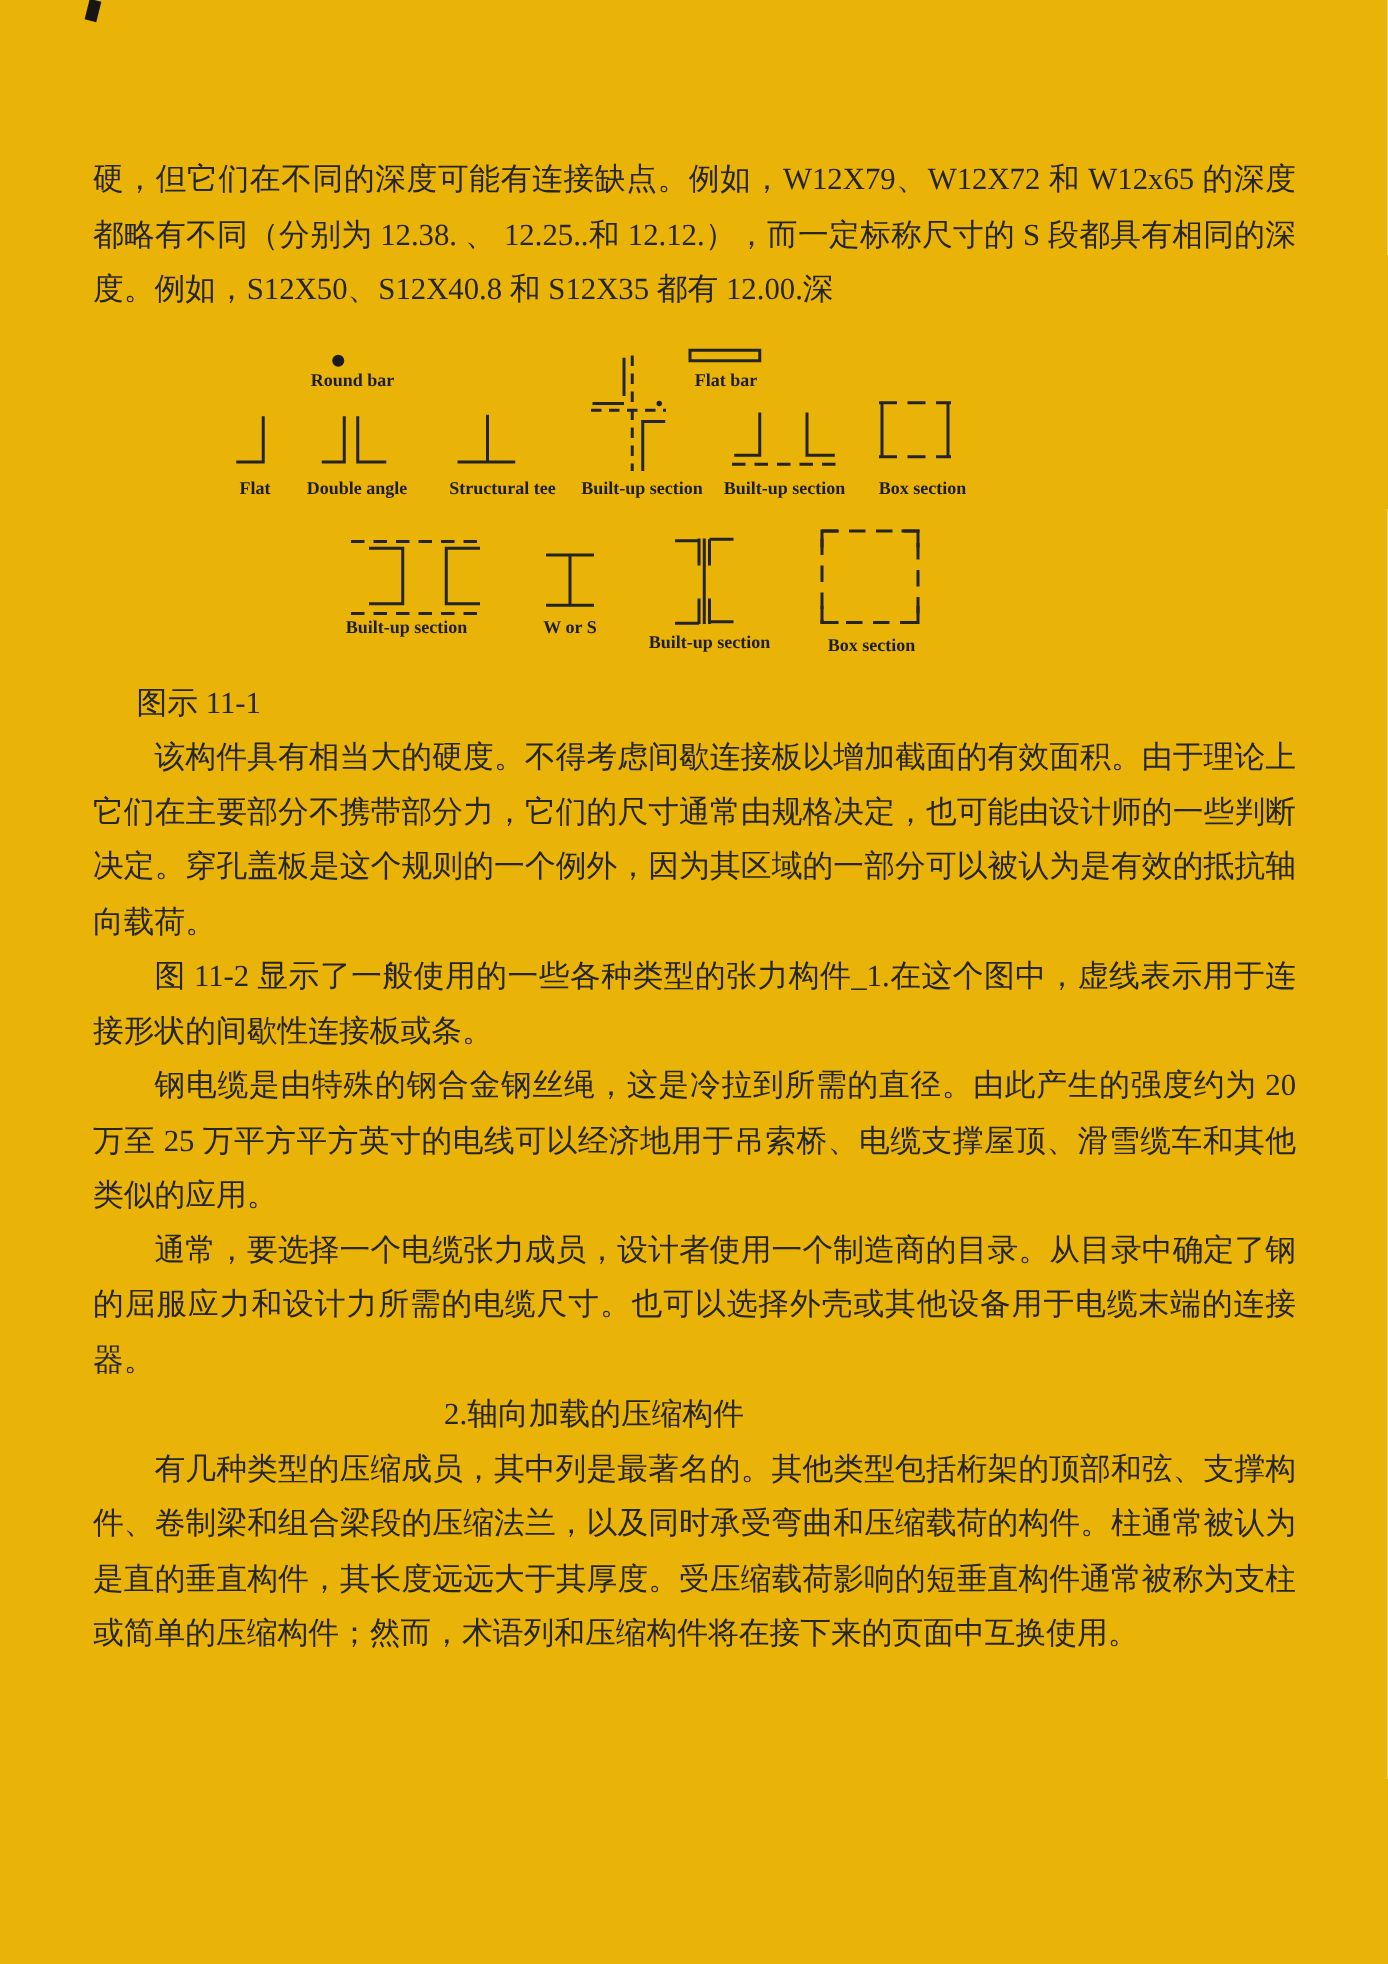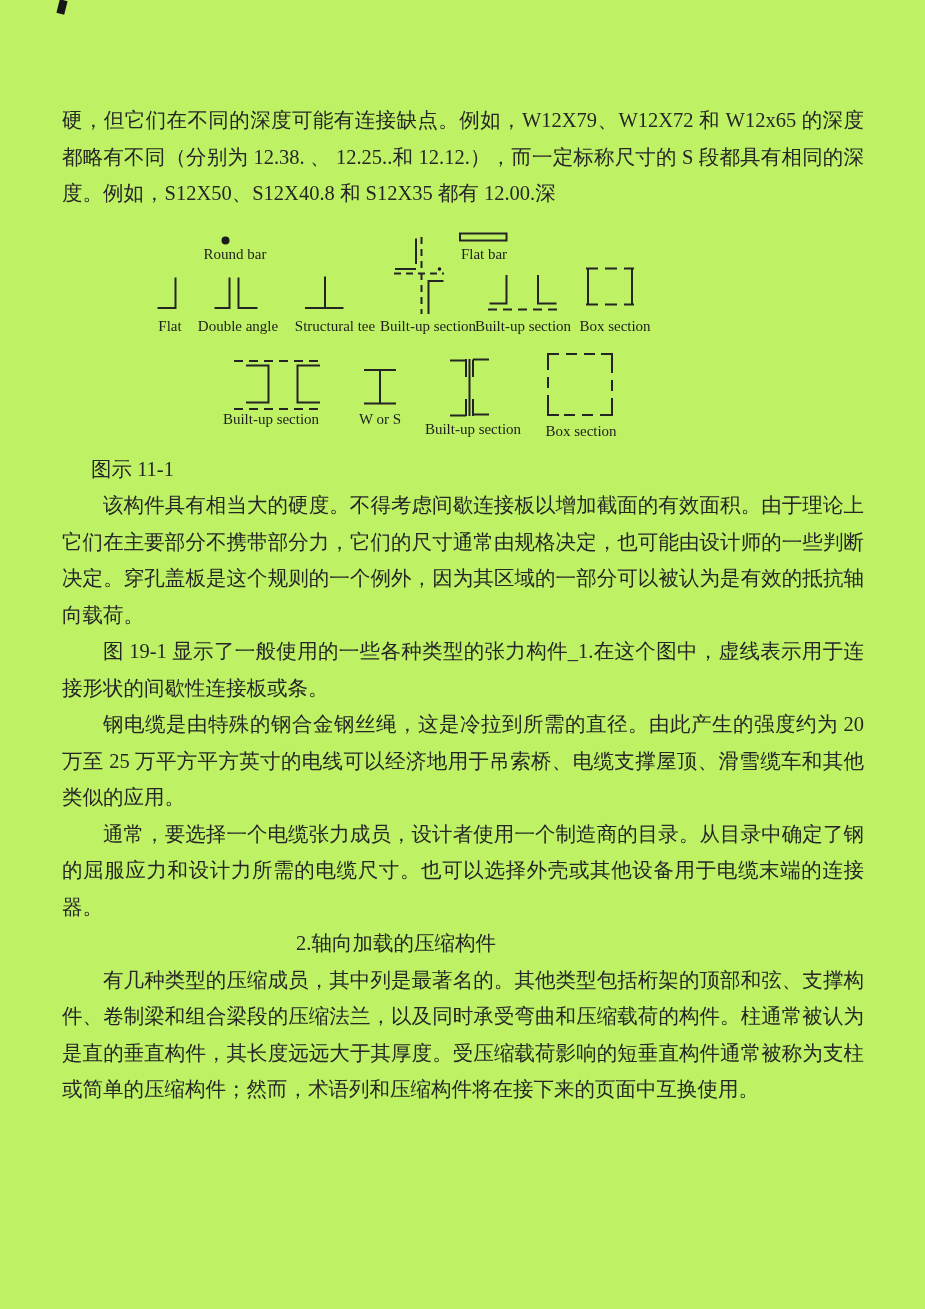--- a/index.html
+++ b/index.html
@@ -2,33 +2,33 @@
 <html><head>
 <meta charset="utf-8">
 <style>
   html,body{margin:0;padding:0;background:#ffffff;}
   body{width:925px;height:1309px;overflow:hidden;}
   .page{
     position:relative;
     width:925px;height:1309px;
     box-sizing:border-box;
     padding:102px 61px 0 62px;
-    background:#bef264;
+    background:#eab308;
     font-family:"Liberation Serif","DejaVu Serif",serif;
     color:#262626;
     font-size:20.5px;
     line-height:36.5px;
   }
   .para{margin:0;text-align:justify;text-indent:2em;overflow-wrap:break-word;}
   .no-indent{text-indent:0;}
   .figure{
     position:relative;
     width:925px;height:239px;
     margin-left:-62px;
-    font-size:15px;line-height:normal;
+    font-size:12px;line-height:normal;font-weight:bold;
   }
   .figure svg{position:absolute;left:0;top:0;}
   .figure svg path,.figure svg rect{stroke:#242424;stroke-width:2;fill:none;stroke-linecap:butt;}
   .flabel{
     position:absolute;transform:translateX(-50%);
     white-space:nowrap;color:#1e1e1e;
     font-family:"Liberation Serif","DejaVu Serif",serif;
   }
   .caption{margin:0;text-align:left;position:relative;left:29px;}
   .heading{
@@ -128,21 +128,21 @@
     <span class="flabel" style="left:615px;top:106px">Box section</span>
     <span class="flabel" style="left:271px;top:199px">Built-up section</span>
     <span class="flabel" style="left:380px;top:199px">W or S</span>
     <span class="flabel" style="left:473px;top:209px">Built-up section</span>
     <span class="flabel" style="left:581px;top:211px">Box section</span>
   </div>
 
   <p class="caption">图示 11-1</p>
 
   <p class="para">该构件具有相当大的硬度。不得考虑间歇连接板以增加截面的有效面积。由于理论上它们在主要部分不携带部分力，它们的尺寸通常由规格决定，也可能由设计师的一些判断决定。穿孔盖板是这个规则的一个例外，因为其区域的一部分可以被认为是有效的抵抗轴向载荷。</p>
-  <p class="para">图 19-1 显示了一般使用的一些各种类型的张力构件_1.在这个图中，虚线表示用于连接形状的间歇性连接板或条。</p>
+  <p class="para">图 11-2 显示了一般使用的一些各种类型的张力构件_1.在这个图中，虚线表示用于连接形状的间歇性连接板或条。</p>
   <p class="para">钢电缆是由特殊的钢合金钢丝绳，这是冷拉到所需的直径。由此产生的强度约为 20 万至 25 万平方平方英寸的电线可以经济地用于吊索桥、电缆支撑屋顶、滑雪缆车和其他类似的应用。</p>
   <p class="para">通常，要选择一个电缆张力成员，设计者使用一个制造商的目录。从目录中确定了钢的屈服应力和设计力所需的电缆尺寸。也可以选择外壳或其他设备用于电缆末端的连接器。</p>
 
   <h2 class="heading">2.轴向加载的压缩构件</h2>
 
   <p class="para">有几种类型的压缩成员，其中列是最著名的。其他类型包括桁架的顶部和弦、支撑构件、卷制梁和组合梁段的压缩法兰，以及同时承受弯曲和压缩载荷的构件。柱通常被认为是直的垂直构件，其长度远远大于其厚度。受压缩载荷影响的短垂直构件通常被称为支柱或简单的压缩构件；然而，术语列和压缩构件将在接下来的页面中互换使用。</p>
 
 </div>
 
 </body></html>

